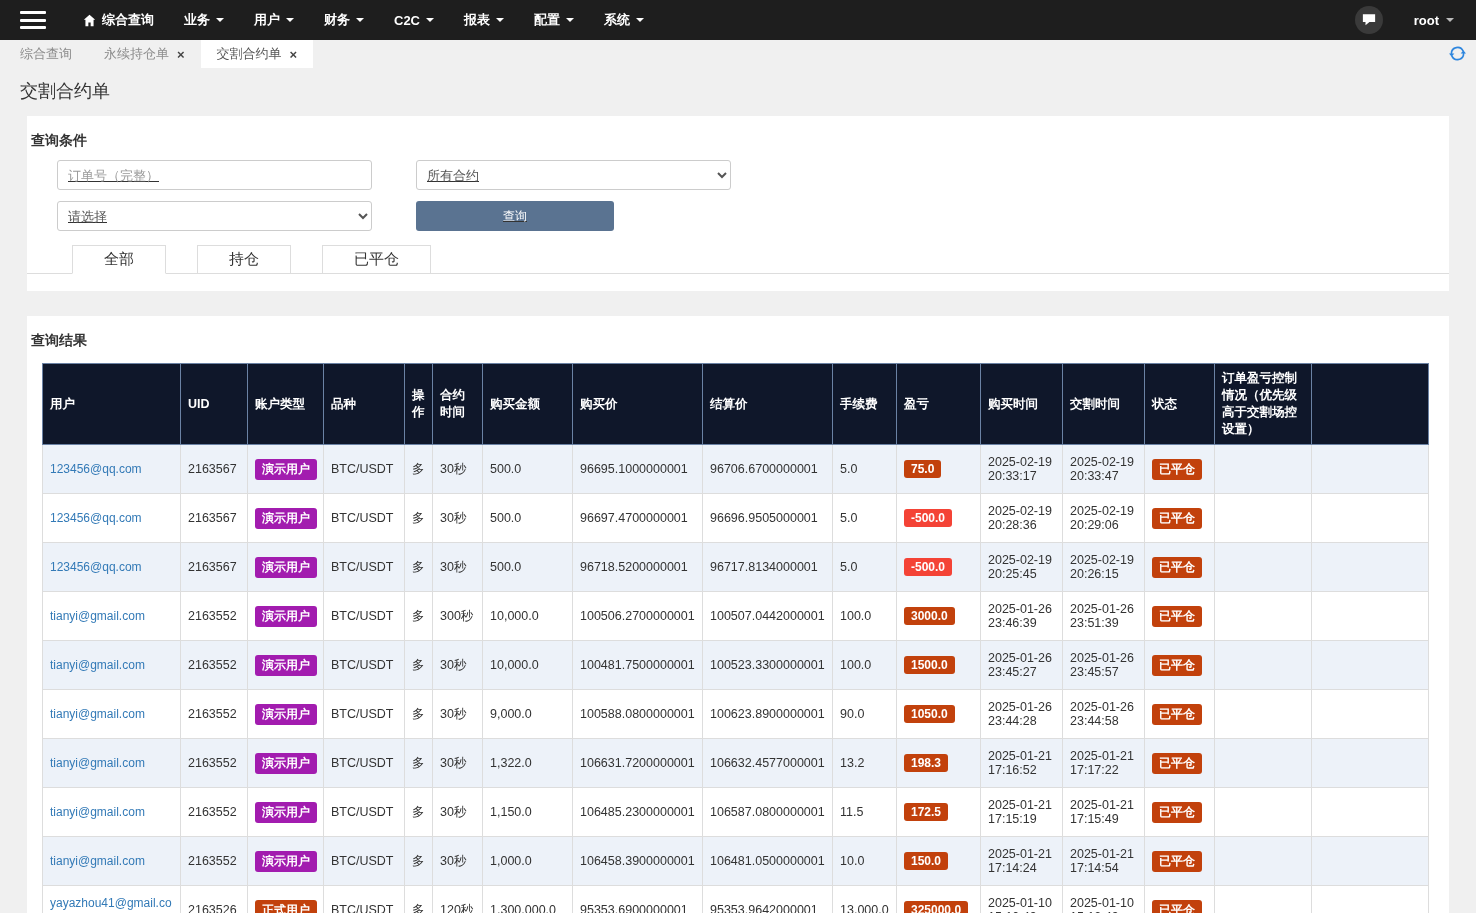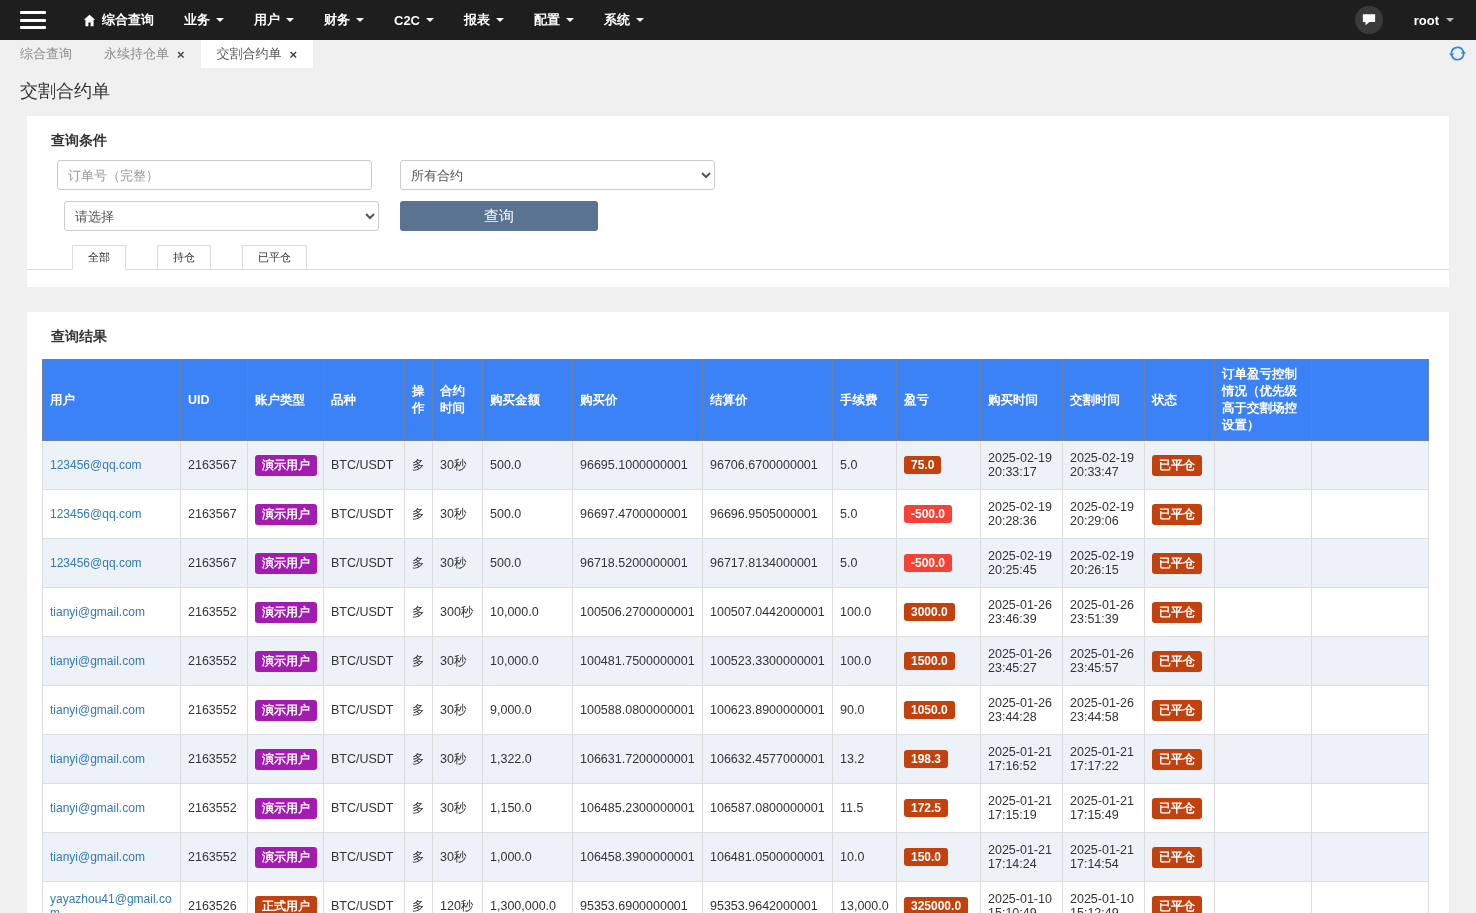--- a/index.html
+++ b/index.html
@@ -24,38 +24,38 @@
   .tabbar-row { height:28px; position:relative; display:flex; align-items:stretch; }
   .tabbar { display:flex; align-items:stretch; padding-left:4px; }
   .tab { display:flex; align-items:center; gap:8px; padding:0 16px; font-size:13px; color:#8c8c8c; cursor:pointer; white-space:nowrap; }
   .tab.active { background:#fff; color:#555; }
   .tab-close { font-size:13px; font-weight:700; color:#444; line-height:1; cursor:pointer; }
   .refresh-btn { position:absolute; right:10px; top:5px; background:transparent; border:none; cursor:pointer; }
 
   .page-title { font-size:18px; font-weight:400; color:#333; margin:11px 0 13px 20px; }
 
   .card { background:#fff; margin:0 27px; }
-  .card-title { font-size:14px; font-weight:700; color:#333; padding:16px 16px 10px 24px; }
+  .card-title { font-size:14px; font-weight:700; color:#333; padding:16px 16px 10px 4px; }
 
   
   .form { padding:0 30px; }
-  .form-row { display:flex; gap:21px; margin-bottom:11px; }
+  .form-row { display:flex; gap:44px; margin-bottom:11px;text-decoration:underline; }
   .ctl { width:315px; height:30px; border:1px solid #ccc; border-radius:3px; padding:0 10px; font-size:13px; color:#555; background:#fff; font-family:inherit; }
   .ctl::placeholder { color:#999; }
-  select.ctl { padding:0 6px;margin-left:7px; }
-  .search-btn { width:198px; height:30px; background:#5a7391; color:#fff; border:none; border-radius:3px; font-size:15px; cursor:pointer; font-family:inherit; }
+  select.ctl { padding:0 6px; }
+  .search-btn { width:198px; height:30px; background:#5a7391; color:#fff; border:none; border-radius:3px; font-size:12px; cursor:pointer; font-family:inherit; }
   .filter-tabs { margin-top:14px; padding:0 0 0 45px; border-bottom:1px solid #ddd; display:flex; gap:31px; }
-  .ftab { padding:4px 15px; font-size:11px; color:#333; background:#fff; border:1px solid #ddd; margin-bottom:-1px; cursor:pointer; }
+  .ftab { padding:4px 31px; font-size:15px; color:#333; background:#fff; border:1px solid #ddd; margin-bottom:-1px; cursor:pointer; }
   .ftab.active { border-bottom-color:#fff; }
   .query-card { padding-bottom:17px; }
 
   
   .results-card { margin-top:25px; padding-bottom:20px; }
   table.grid { border-collapse:collapse; table-layout:fixed; width:1386px; margin:3px 15px 0 15px; }
-  .grid th { background:#3b82f6; color:#fff; font-size:12.5px; font-weight:700; text-align:left; padding:6px 7px; border:1px solid #6b82a4; vertical-align:middle; word-break:break-all; }
+  .grid th { background:#0f172a; color:#fff; font-size:12.5px; font-weight:700; text-align:left; padding:6px 7px; border:1px solid #6b82a4; vertical-align:middle; word-break:break-all; }
   .grid thead tr { height:68px; }
   .grid td { font-size:12.5px; color:#333; padding:6px 7px; border:1px solid #ddd; vertical-align:middle; word-break:break-all; background:#fff; }
   .grid tbody tr { height:49px; }
   .grid tbody tr:nth-child(odd) td { background:#edf2f9; }
   .user-link { color:#337ab7; font-size:12px; text-decoration:none; cursor:pointer; word-break:break-all; }
   .badge { display:inline-block; padding:2px 7px; border-radius:3px; color:#fff; font-size:12px; font-weight:700; white-space:nowrap; }
   .badge.orange { background:#a21caf; }
   .badge.green { background:#c2410c; }
   .badge.red { background:#f44336; }
 </style>

